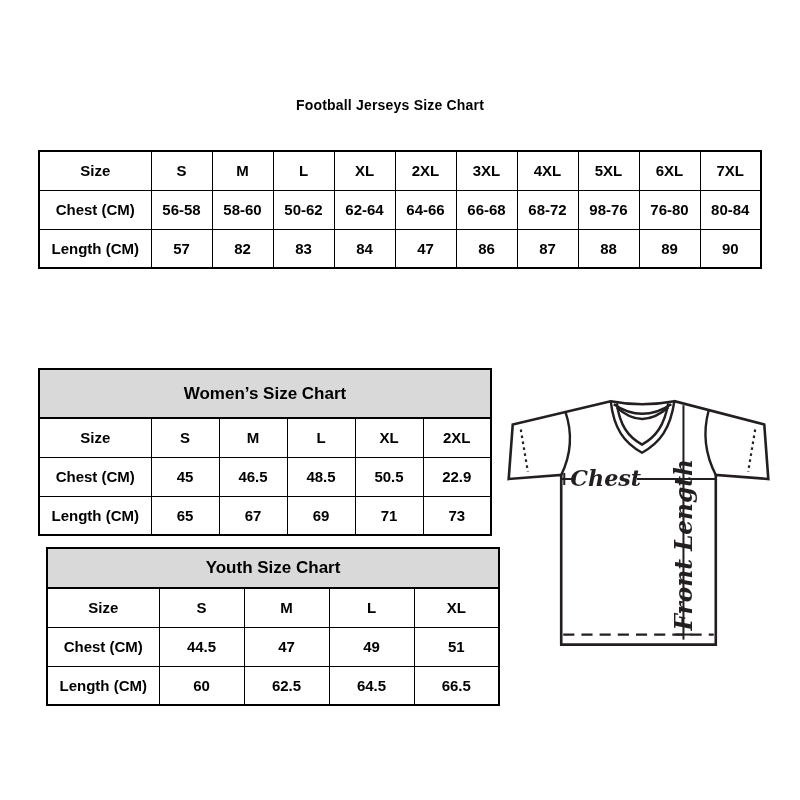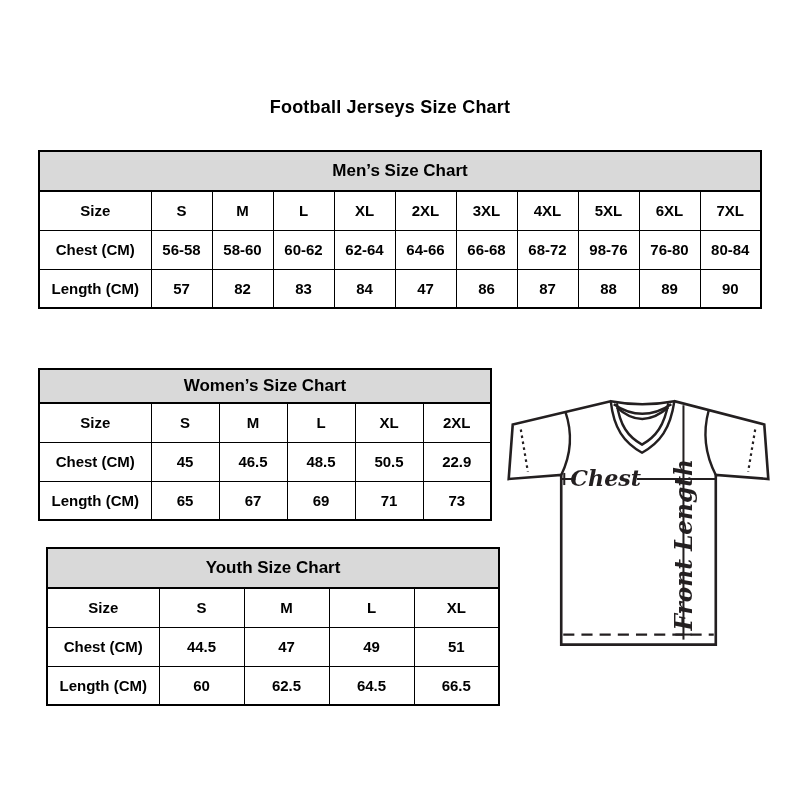--- a/index.html
+++ b/index.html
@@ -14,21 +14,21 @@
     width: 800px; height: 800px;
     background: var(--background);
     font-family: "Liberation Sans", sans-serif;
     color: var(--text);
   }
   .canvas { position: relative; width: 800px; height: 800px; overflow: hidden; }
 
   .title {
     position: absolute; top: 97px; left: 0; width: 780px;
     text-align: center;
-    font-size: 18px; font-weight: bold; letter-spacing: 0.2px;
+    font-size: 14px; font-weight: bold; letter-spacing: 0.2px;
   }
 
   .tbl { position: absolute; }
   .tbl-mens   { left: 38px; top: 150px; width: 724px; }
   .tbl-womens { left: 38px; top: 368px; width: 454px; }
   .tbl-youth  { left: 46px; top: 547px; width: 454px; }
 
   .tbl table {
     width: 100%;
     border-collapse: collapse;
@@ -45,21 +45,21 @@
     padding: 2px 1px;
     overflow: hidden;
     white-space: nowrap;
   }
   .tbl td.tblhead {
     background: var(--table-header-bg);
     font-size: 17px;
     height: 40px;
     border-bottom: 2px solid var(--table-border);
   }
-  .tbl-womens td.tblhead { height: 34px; }
+  .tbl-womens td.tblhead { height: 49px; }
   .tbl td.rowhead { font-size: 15px; }
 
   .jersey {
     position: absolute; left: 500px; top: 380px;
     width: 276px; height: 298px;
   }
   .jersey svg { width: 100%; height: 100%; display: block; }
   .jersey .outline { fill: none; stroke: var(--jersey-outline); stroke-width: 2.6; stroke-linejoin: miter; }
   .jersey .seam    { fill: none; stroke: var(--jersey-outline); stroke-width: 2.4; }
   .jersey .measure { fill: none; stroke: var(--jersey-outline); stroke-width: 2; }
@@ -89,40 +89,37 @@
           <col>
           <col>
           <col>
           <col>
           <col>
           <col>
           <col>
         </colgroup>
         <tbody>
           <tr>
-            <td colspan="11" class="tblhead">Men’s Size Chart</td>
-          </tr>
-          <tr>
             <td class="rowhead">Size</td>
             <td class="cell">S</td>
             <td class="cell">M</td>
             <td class="cell">L</td>
             <td class="cell">XL</td>
             <td class="cell">2XL</td>
             <td class="cell">3XL</td>
             <td class="cell">4XL</td>
             <td class="cell">5XL</td>
             <td class="cell">6XL</td>
             <td class="cell">7XL</td>
           </tr>
           <tr>
             <td class="rowhead">Chest (CM)</td>
             <td class="cell">56-58</td>
             <td class="cell">58-60</td>
-            <td class="cell">60-62</td>
+            <td class="cell">50-62</td>
             <td class="cell">62-64</td>
             <td class="cell">64-66</td>
             <td class="cell">66-68</td>
             <td class="cell">68-72</td>
             <td class="cell">98-76</td>
             <td class="cell">76-80</td>
             <td class="cell">80-84</td>
           </tr>
           <tr>
             <td class="rowhead">Length (CM)</td>

